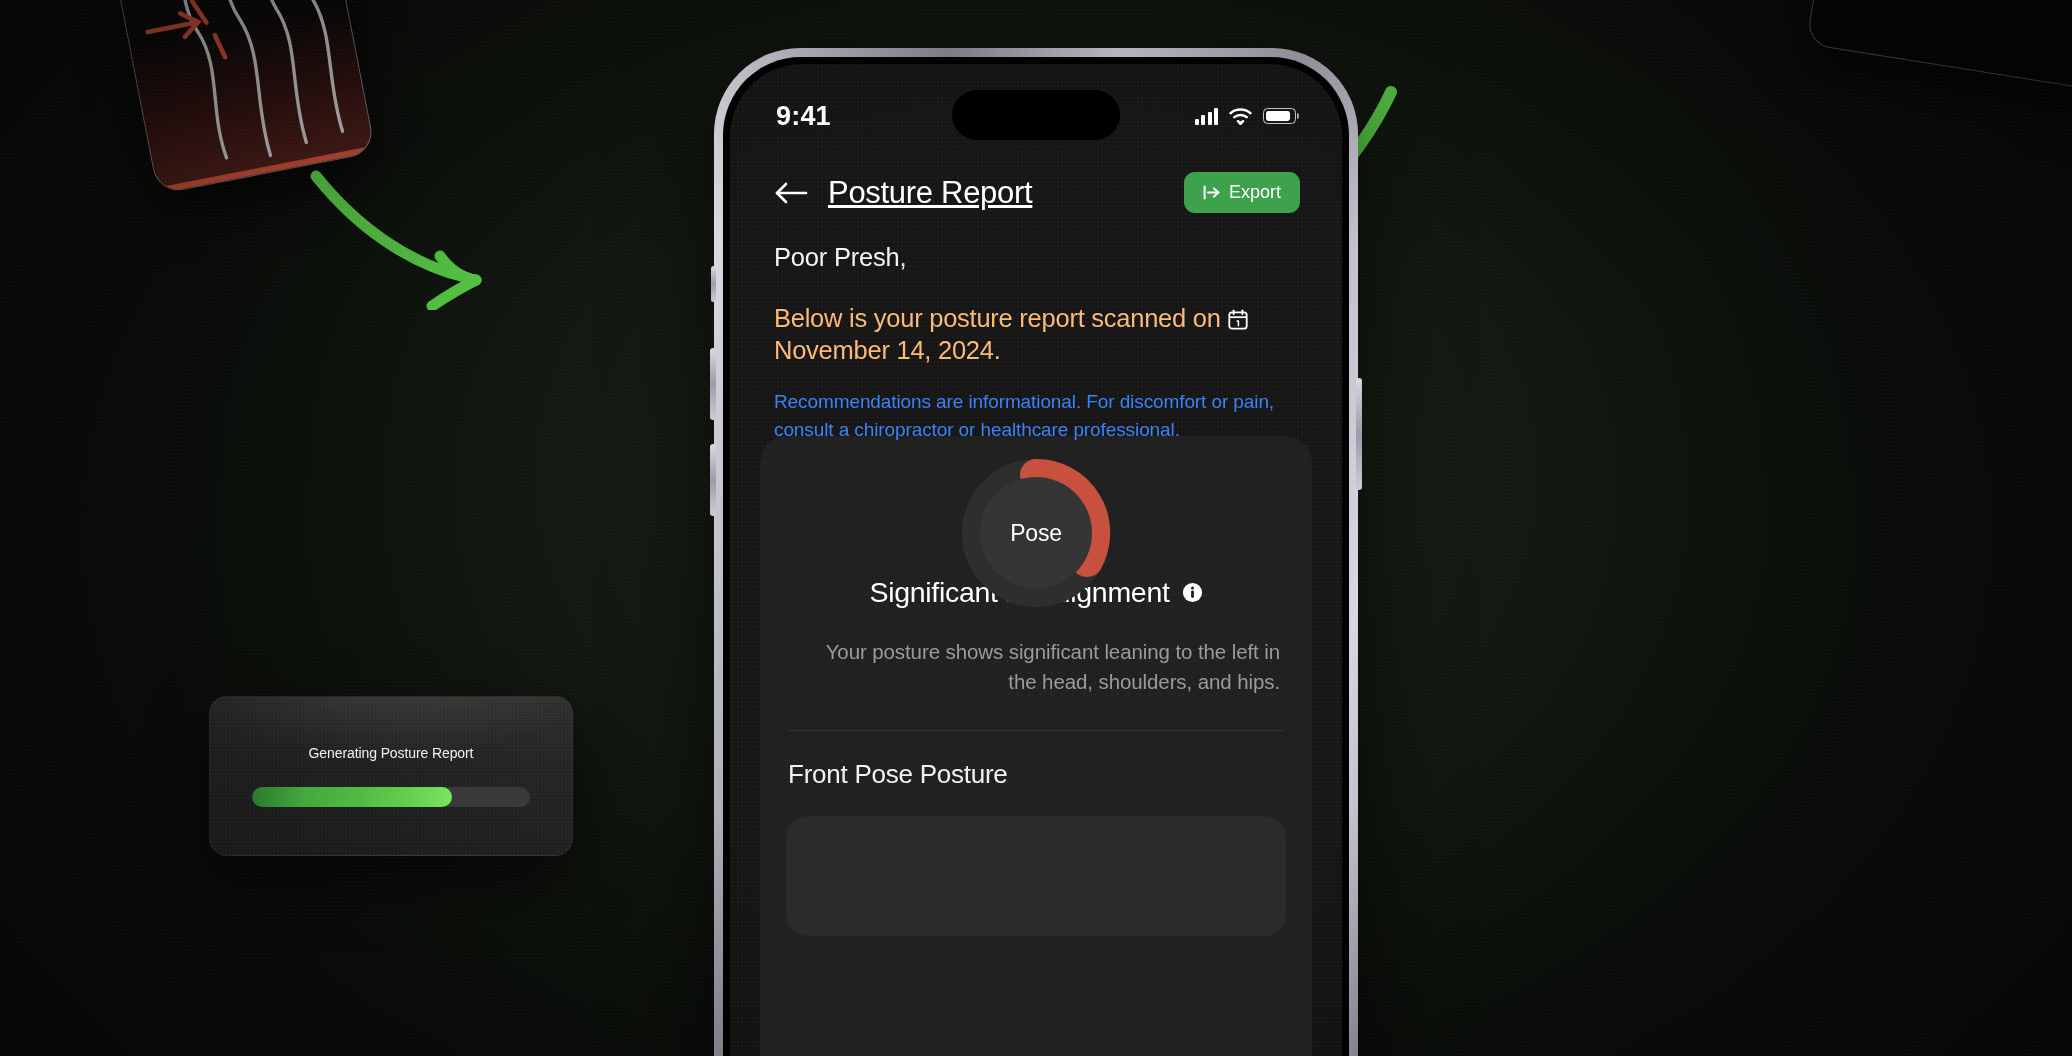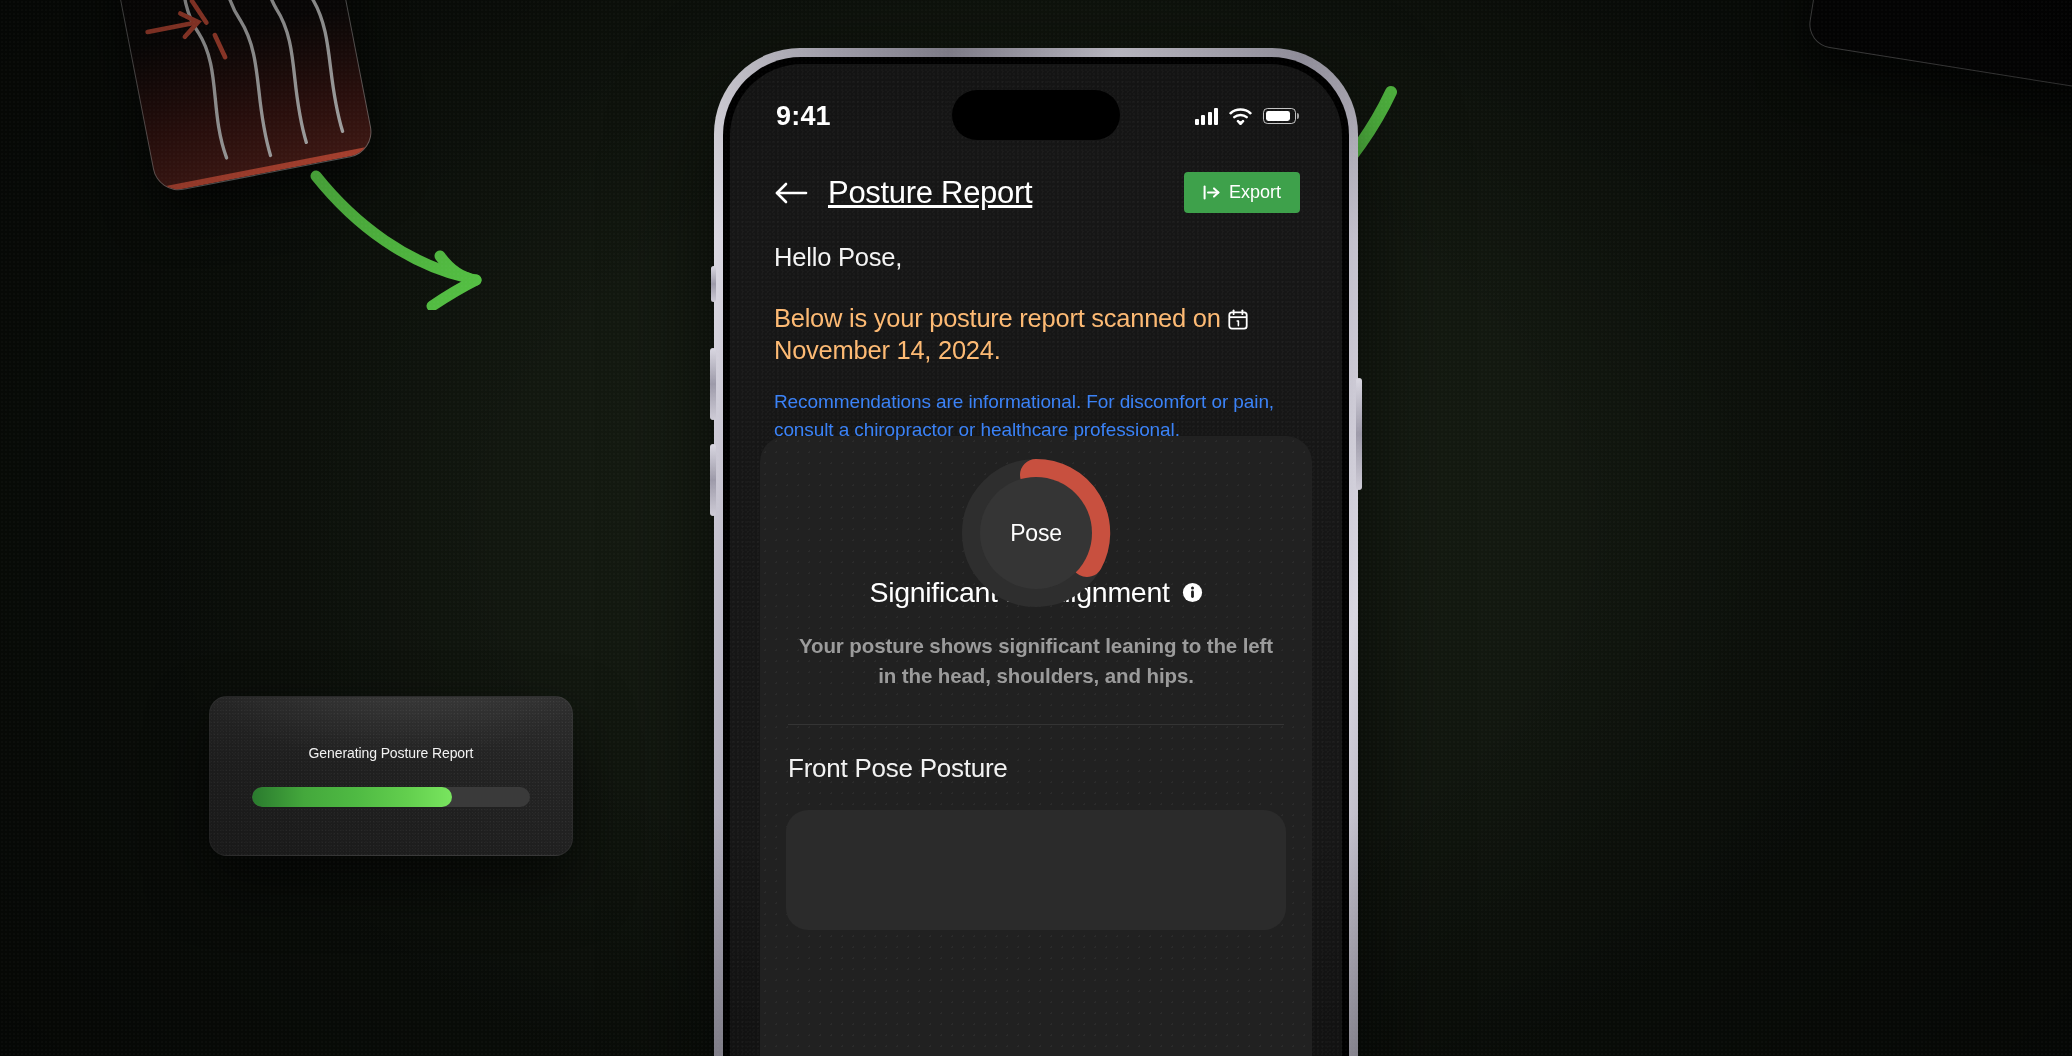--- a/index.html
+++ b/index.html
@@ -195,21 +195,21 @@
     position:relative; z-index:3;
     display:flex; align-items:center; justify-content:space-between;
     padding: 22px 42px 0 44px;
   }
   .nav-left{ display:flex; align-items:center; gap:20px; }
   .back-arrow{ width:34px; height:26px; }
   .page-title{ color:#fff; font-size:31px; letter-spacing:-0.3px;text-decoration:underline; }
   .export-btn{
     display:flex; align-items:center; gap:9px;
     background:#3ea14b;
-    border:none; border-radius:4px;
+    border:none; border-radius:11px;
     padding: 10px 19px;
     color:#fff; font-size:18px;
     font-family:"Liberation Sans", sans-serif;
     cursor:pointer;
   }
 
   
   .appbody{ position:relative; z-index:3; padding: 30px 44px 0 44px; }
   .greeting{ color:#f4f4f4; font-size:25.5px; letter-spacing:-0.2px; }
   .lede{
@@ -260,22 +260,22 @@
   .verdict{
     position:relative; z-index:2;
     display:flex; align-items:center; justify-content:center; gap:12px;
     color:#fff; font-size:28.5px; letter-spacing:-0.3px;
     margin-top: 12px;
   }
   .info-ico{ width:21px; height:21px; flex:none; }
   .verdict-desc{
     position:relative; z-index:2;
     color:#9b9b9b; font-size:20.5px; line-height:1.42;
-    text-align:center; margin-top: 22px;
-    padding: 0 6px; letter-spacing:-0.1px;font-weight:bold;
+    text-align:right; margin-top: 28px;
+    padding: 0 6px; letter-spacing:-0.1px;
   }
   .divider{
     position:relative; z-index:2;
     height:1px; background:rgba(255,255,255,0.085);
     margin: 34px 2px 0 2px;
   }
   .section-title{
     position:relative; z-index:2;
     color:#f2f2f2; font-size:26px; margin-top:28px;
     padding-left: 2px; letter-spacing:-0.25px;
@@ -381,21 +381,21 @@
             <svg width="17" height="15" viewBox="0 0 17 15" fill="none">
               <path d="M1.6 1.4 L 1.6 13.6" stroke="#fff" stroke-width="2" stroke-linecap="round"></path>
               <path d="M5 7.5 L 15.4 7.5" stroke="#fff" stroke-width="2" stroke-linecap="round"></path>
               <path d="M11 3.4 L 15.4 7.5 L 11 11.6" stroke="#fff" stroke-width="2" stroke-linecap="round" stroke-linejoin="round"></path>
             </svg>
             <span>Export</span>
           </button>
         </div>
 
         <div class="appbody">
-          <div class="greeting">Hello Pose,</div>
+          <div class="greeting">Poor Presh,</div>
           <div class="lede">
             <span>Below is your posture report scanned on </span><svg class="cal-ico" width="20" height="21" viewBox="0 0 20 21" fill="none">
               <rect x="1.3" y="3.4" width="17.4" height="16.2" rx="2.6" stroke="#fff" stroke-width="1.8"></rect>
               <path d="M1.3 8.2 L 18.7 8.2" stroke="#fff" stroke-width="1.8"></path>
               <path d="M5.6 1.3 L 5.6 5.2" stroke="#fff" stroke-width="1.8" stroke-linecap="round"></path>
               <path d="M14.4 1.3 L 14.4 5.2" stroke="#fff" stroke-width="1.8" stroke-linecap="round"></path>
               <path d="M9.2 12 L 10.4 12 L 10.4 16.6" stroke="#fff" stroke-width="1.6" stroke-linecap="round" stroke-linejoin="round"></path>
             </svg><span>November 14, 2024.</span>
           </div>
           <div class="disclaimer">Recommendations are informational. For discomfort or pain, consult a chiropractor or healthcare professional.</div>

